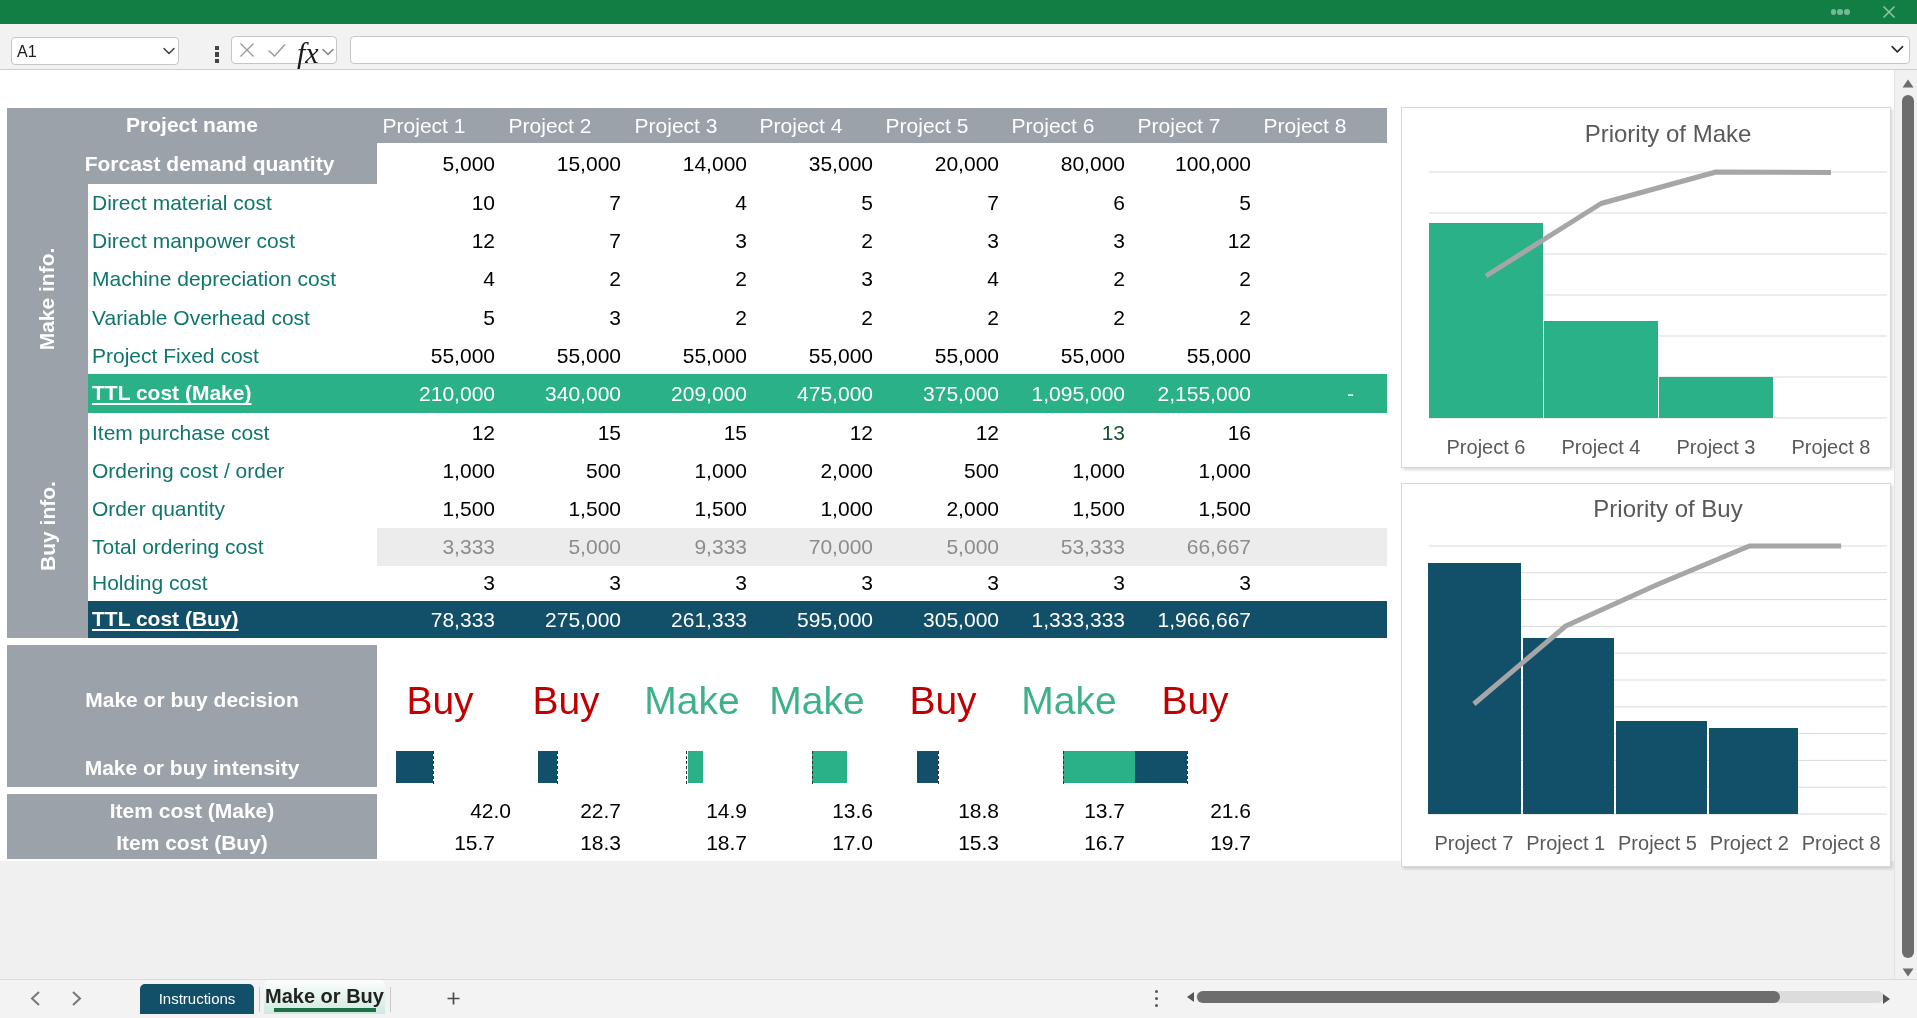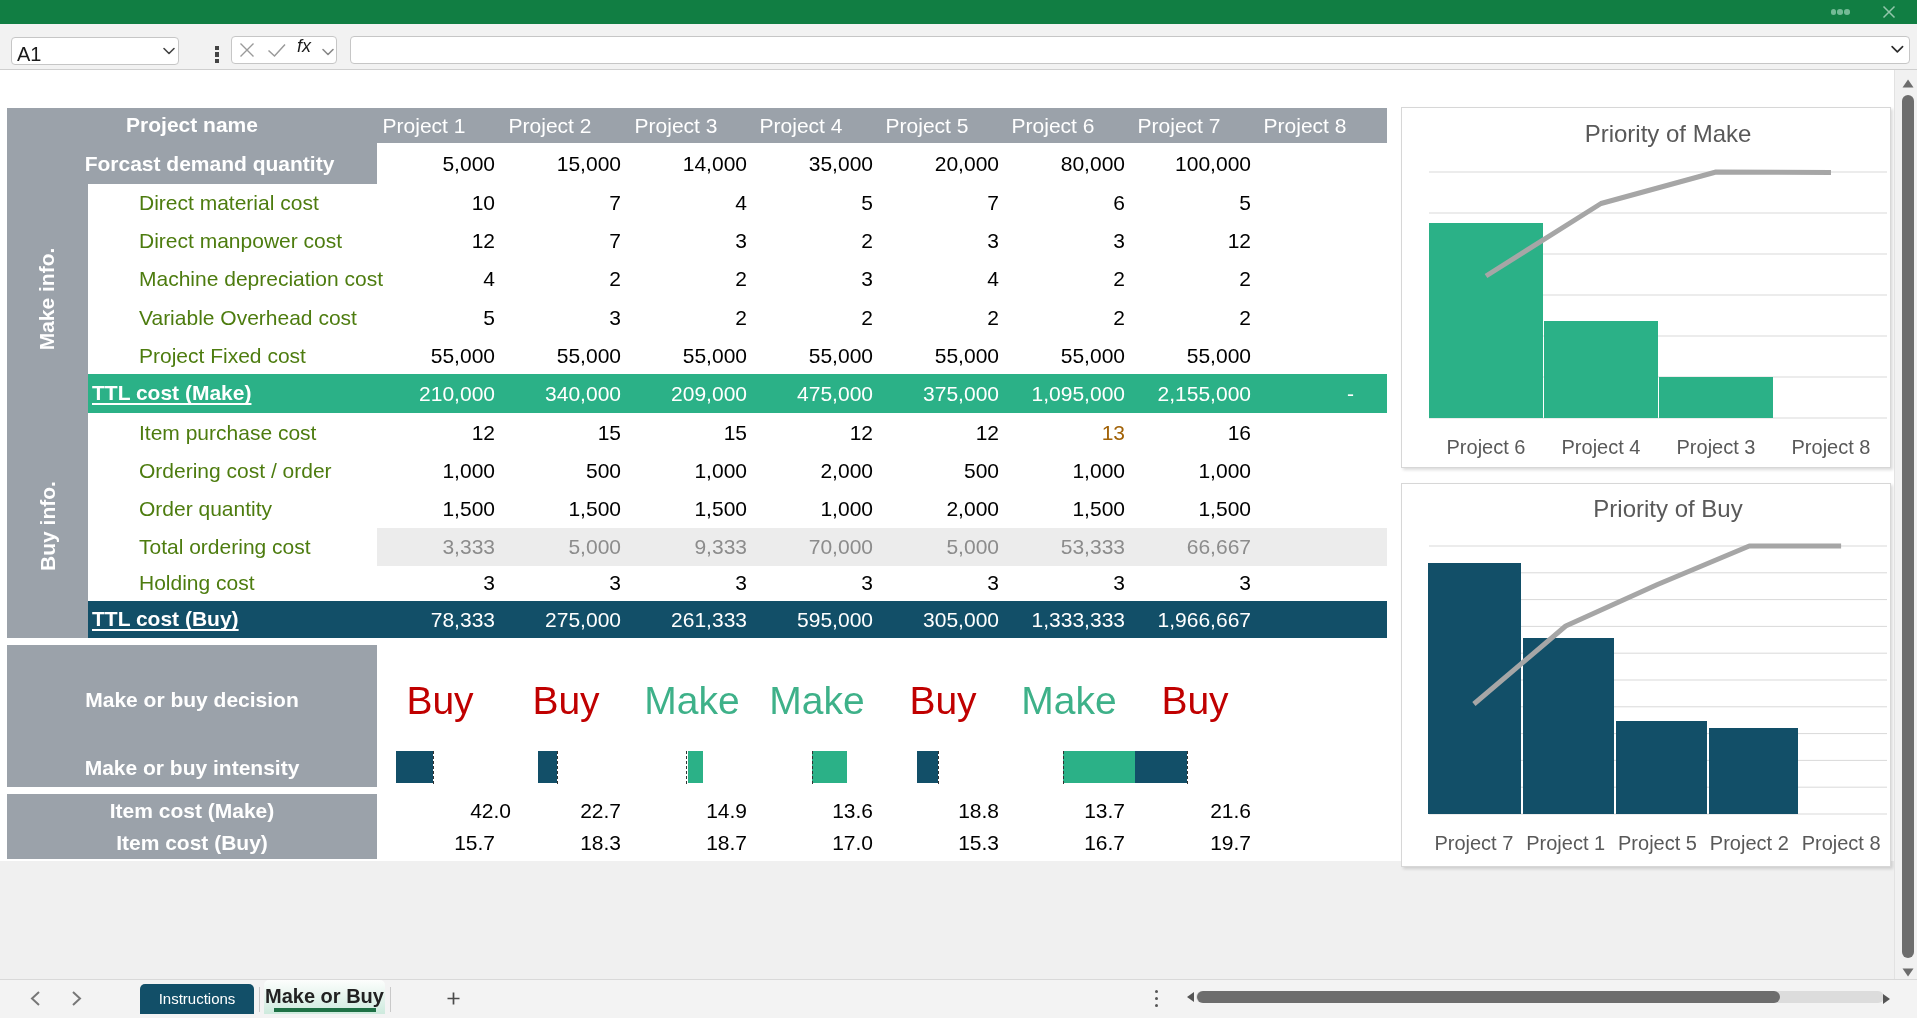--- a/index.html
+++ b/index.html
@@ -1,45 +1,45 @@
 <!DOCTYPE html>
 <html><head><meta charset="utf-8"><style>
 *{margin:0;padding:0;box-sizing:border-box;}
 html,body{width:1917px;height:1018px;overflow:hidden;background:#fff;font-family:"Liberation Sans",sans-serif;}
 .ab{position:absolute;}
-.lbl{font-size:21px;color:#4d7c0f;margin-left:47px;}
+.lbl{font-size:21px;color:#0f766e;}
 .num{font-size:21px;color:#000;text-align:right;}
 .wlbl{color:#fff;font-weight:bold;font-size:21px;text-align:center;}
 </style></head><body>
 <div class="ab" style="left:0;top:0;width:1917px;height:1018px;background:#fff;">
 <div class="ab" style="left:0;top:0;width:1917px;height:24px;background:#117e43;"></div>
 <div class="ab" style="left:1828;top:0;"></div>
 <div class="ab" style="left:1830.6px;top:9px;width:5.6px;height:5.6px;border-radius:50%;background:#74ba96;"></div>
 <div class="ab" style="left:1837.4px;top:9px;width:5.6px;height:5.6px;border-radius:50%;background:#74ba96;"></div>
 <div class="ab" style="left:1844.2px;top:9px;width:5.6px;height:5.6px;border-radius:50%;background:#74ba96;"></div>
 <svg class="ab" style="left:1882px;top:5px;" width="14" height="14">
       <path d="M1.5 1.5 L12.5 12.5 M12.5 1.5 L1.5 12.5" stroke="#93c7ab" stroke-width="1.5" fill="none"></path>
     </svg>
 <div class="ab" style="left:0;top:24px;width:1917px;height:46px;background:#f2f2f2;border-bottom:1px solid #cfcfcf;"></div>
 <div class="ab" style="left:11px;top:37px;width:168px;height:28px;background:#fff;border:1px solid #c6c6c6;border-radius:4px;"></div>
-<div class="ab" style="left:17px;top:43px;font-size:20px;color:#1a1a1a;">A1</div>
+<div class="ab" style="left:17px;top:43px;font-size:16px;color:#1a1a1a;">A1</div>
 <svg class="ab" style="left:162px;top:46px;" width="14.0" height="10.0">
       <path d="M2.0 2.5 L7.0 7.5 L12.0 2.5" stroke="#444" stroke-width="1.6" fill="none" stroke-linecap="round" stroke-linejoin="round"></path>
     </svg>
 <div class="ab" style="left:215px;top:46.0px;width:4.4px;height:4.4px;background:#444;"></div>
 <div class="ab" style="left:215px;top:52.3px;width:4.4px;height:4.4px;background:#444;"></div>
 <div class="ab" style="left:215px;top:58.6px;width:4.4px;height:4.4px;background:#444;"></div>
 <div class="ab" style="left:231px;top:36px;width:106px;height:28px;background:#fff;border:1px solid #c6c6c6;border-radius:4px;"></div>
 <svg class="ab" style="left:239px;top:42px;" width="16" height="16">
       <path d="M1.5 1.5 L14.5 14.5 M14.5 1.5 L1.5 14.5" stroke="#9a9a9a" stroke-width="1.4" fill="none"></path>
     </svg>
 <svg class="ab" style="left:267px;top:42px;" width="20" height="17">
       <path d="M1.5 8.5 L7.5 14 L18 2.5" stroke="#9a9a9a" stroke-width="1.5" fill="none"></path>
     </svg>
-<div class="ab" style="left:297px;top:36px;font-size:18px;font-style:italic;font-family:Liberation Sans, sans-serif;color:#1a1a1a;">fx</div>
+<div class="ab" style="left:297px;top:36px;font-size:30px;font-style:italic;font-family:Liberation Serif, serif;color:#1a1a1a;">fx</div>
 <svg class="ab" style="left:321px;top:47px;" width="14.0" height="10.0">
       <path d="M2.0 2.5 L7.0 7.5 L12.0 2.5" stroke="#888" stroke-width="1.6" fill="none" stroke-linecap="round" stroke-linejoin="round"></path>
     </svg>
 <div class="ab" style="left:350px;top:36px;width:1560px;height:28px;background:#fff;border:1px solid #c6c6c6;border-radius:4px;"></div>
 <svg class="ab" style="left:1890px;top:44px;" width="14.700000000000001" height="10.5">
       <path d="M2.1 2.625 L7.3500000000000005 7.875 L12.600000000000001 2.625" stroke="#2a2a2a" stroke-width="1.6" fill="none" stroke-linecap="round" stroke-linejoin="round"></path>
     </svg>
 <div class="ab" style="left:0;top:70px;width:1897px;height:791px;background:#fff;"></div>
 <div class="ab" style="left:0;top:861px;width:1897px;height:118px;background:#f0f0f0;"></div>
 <div class="ab" style="left:7px;top:108px;width:1380px;height:35px;background:#9ba2aa;"></div>
@@ -118,21 +118,21 @@
 <div class="ab num" style="left:879px;top:382px;width:120px;color:#fff;">375,000</div>
 <div class="ab num" style="left:1005px;top:382px;width:120px;color:#fff;">1,095,000</div>
 <div class="ab num" style="left:1131px;top:382px;width:120px;color:#fff;">2,155,000</div>
 <div class="ab num" style="left:1234px;top:382px;width:120px;color:#fff;">-</div>
 <div class="ab lbl" style="left:92px;top:421px;">Item purchase cost</div>
 <div class="ab num" style="left:375px;top:421px;width:120px;color:#000;">12</div>
 <div class="ab num" style="left:501px;top:421px;width:120px;color:#000;">15</div>
 <div class="ab num" style="left:627px;top:421px;width:120px;color:#000;">15</div>
 <div class="ab num" style="left:753px;top:421px;width:120px;color:#000;">12</div>
 <div class="ab num" style="left:879px;top:421px;width:120px;color:#000;">12</div>
-<div class="ab num" style="left:1005px;top:421px;width:120px;color:#a16207;">13</div>
+<div class="ab num" style="left:1005px;top:421px;width:120px;color:#14532d;">13</div>
 <div class="ab num" style="left:1131px;top:421px;width:120px;color:#000;">16</div>
 <div class="ab lbl" style="left:92px;top:459px;">Ordering cost / order</div>
 <div class="ab num" style="left:375px;top:459px;width:120px;color:#000;">1,000</div>
 <div class="ab num" style="left:501px;top:459px;width:120px;color:#000;">500</div>
 <div class="ab num" style="left:627px;top:459px;width:120px;color:#000;">1,000</div>
 <div class="ab num" style="left:753px;top:459px;width:120px;color:#000;">2,000</div>
 <div class="ab num" style="left:879px;top:459px;width:120px;color:#000;">500</div>
 <div class="ab num" style="left:1005px;top:459px;width:120px;color:#000;">1,000</div>
 <div class="ab num" style="left:1131px;top:459px;width:120px;color:#000;">1,000</div>
 <div class="ab lbl" style="left:92px;top:497px;">Order quantity</div>

